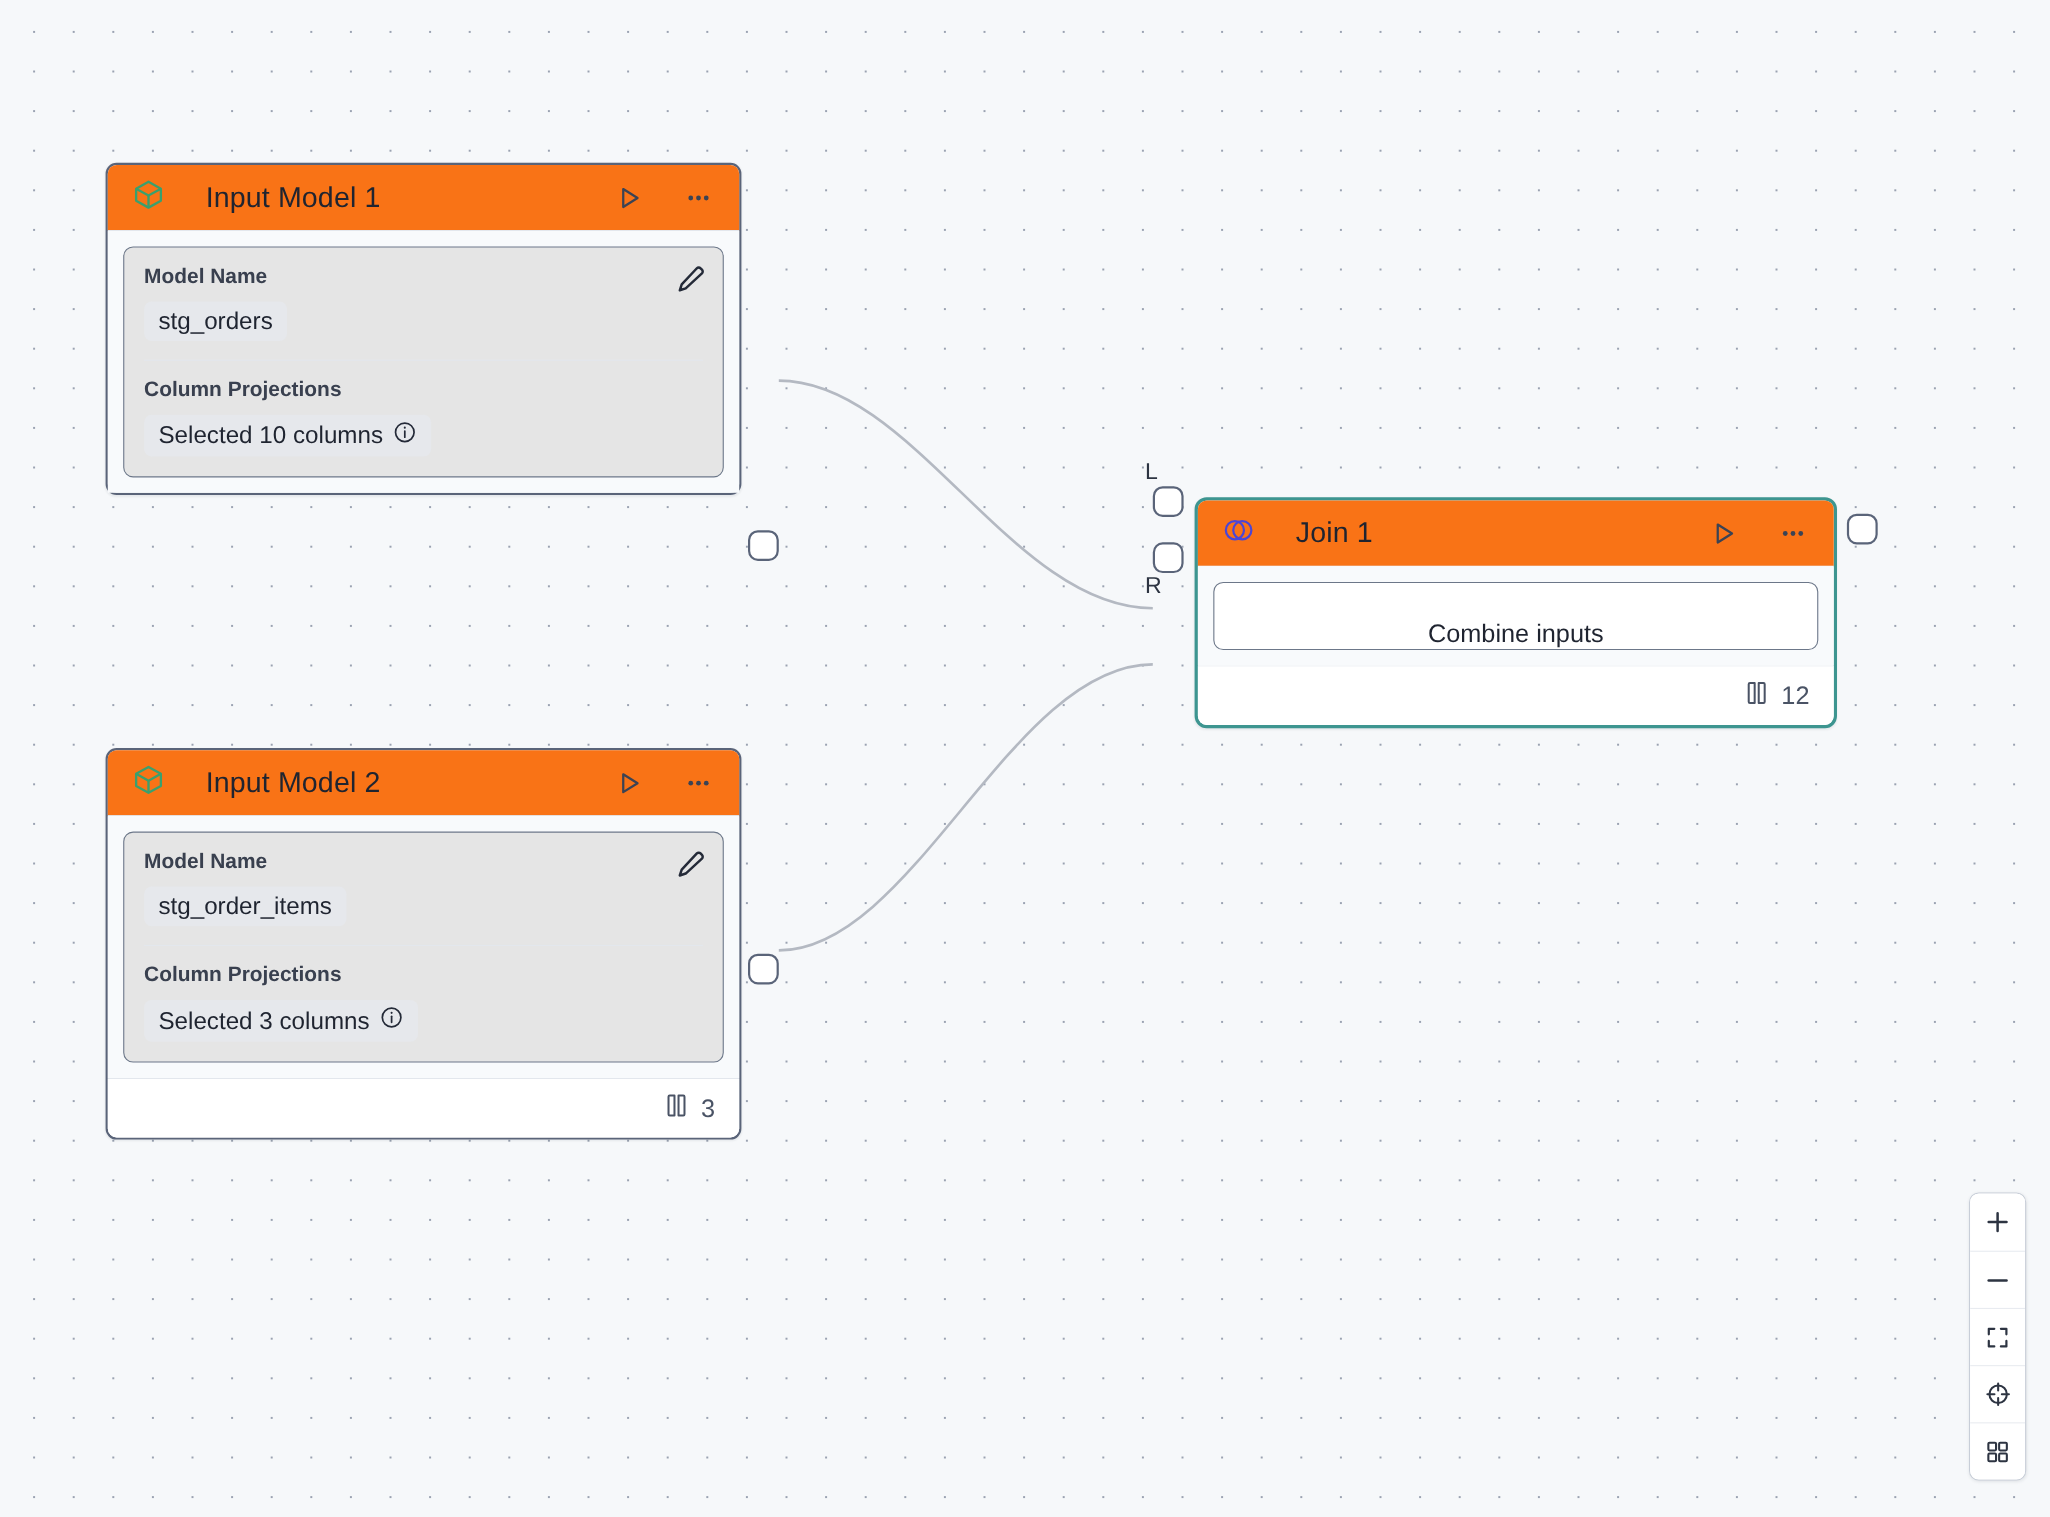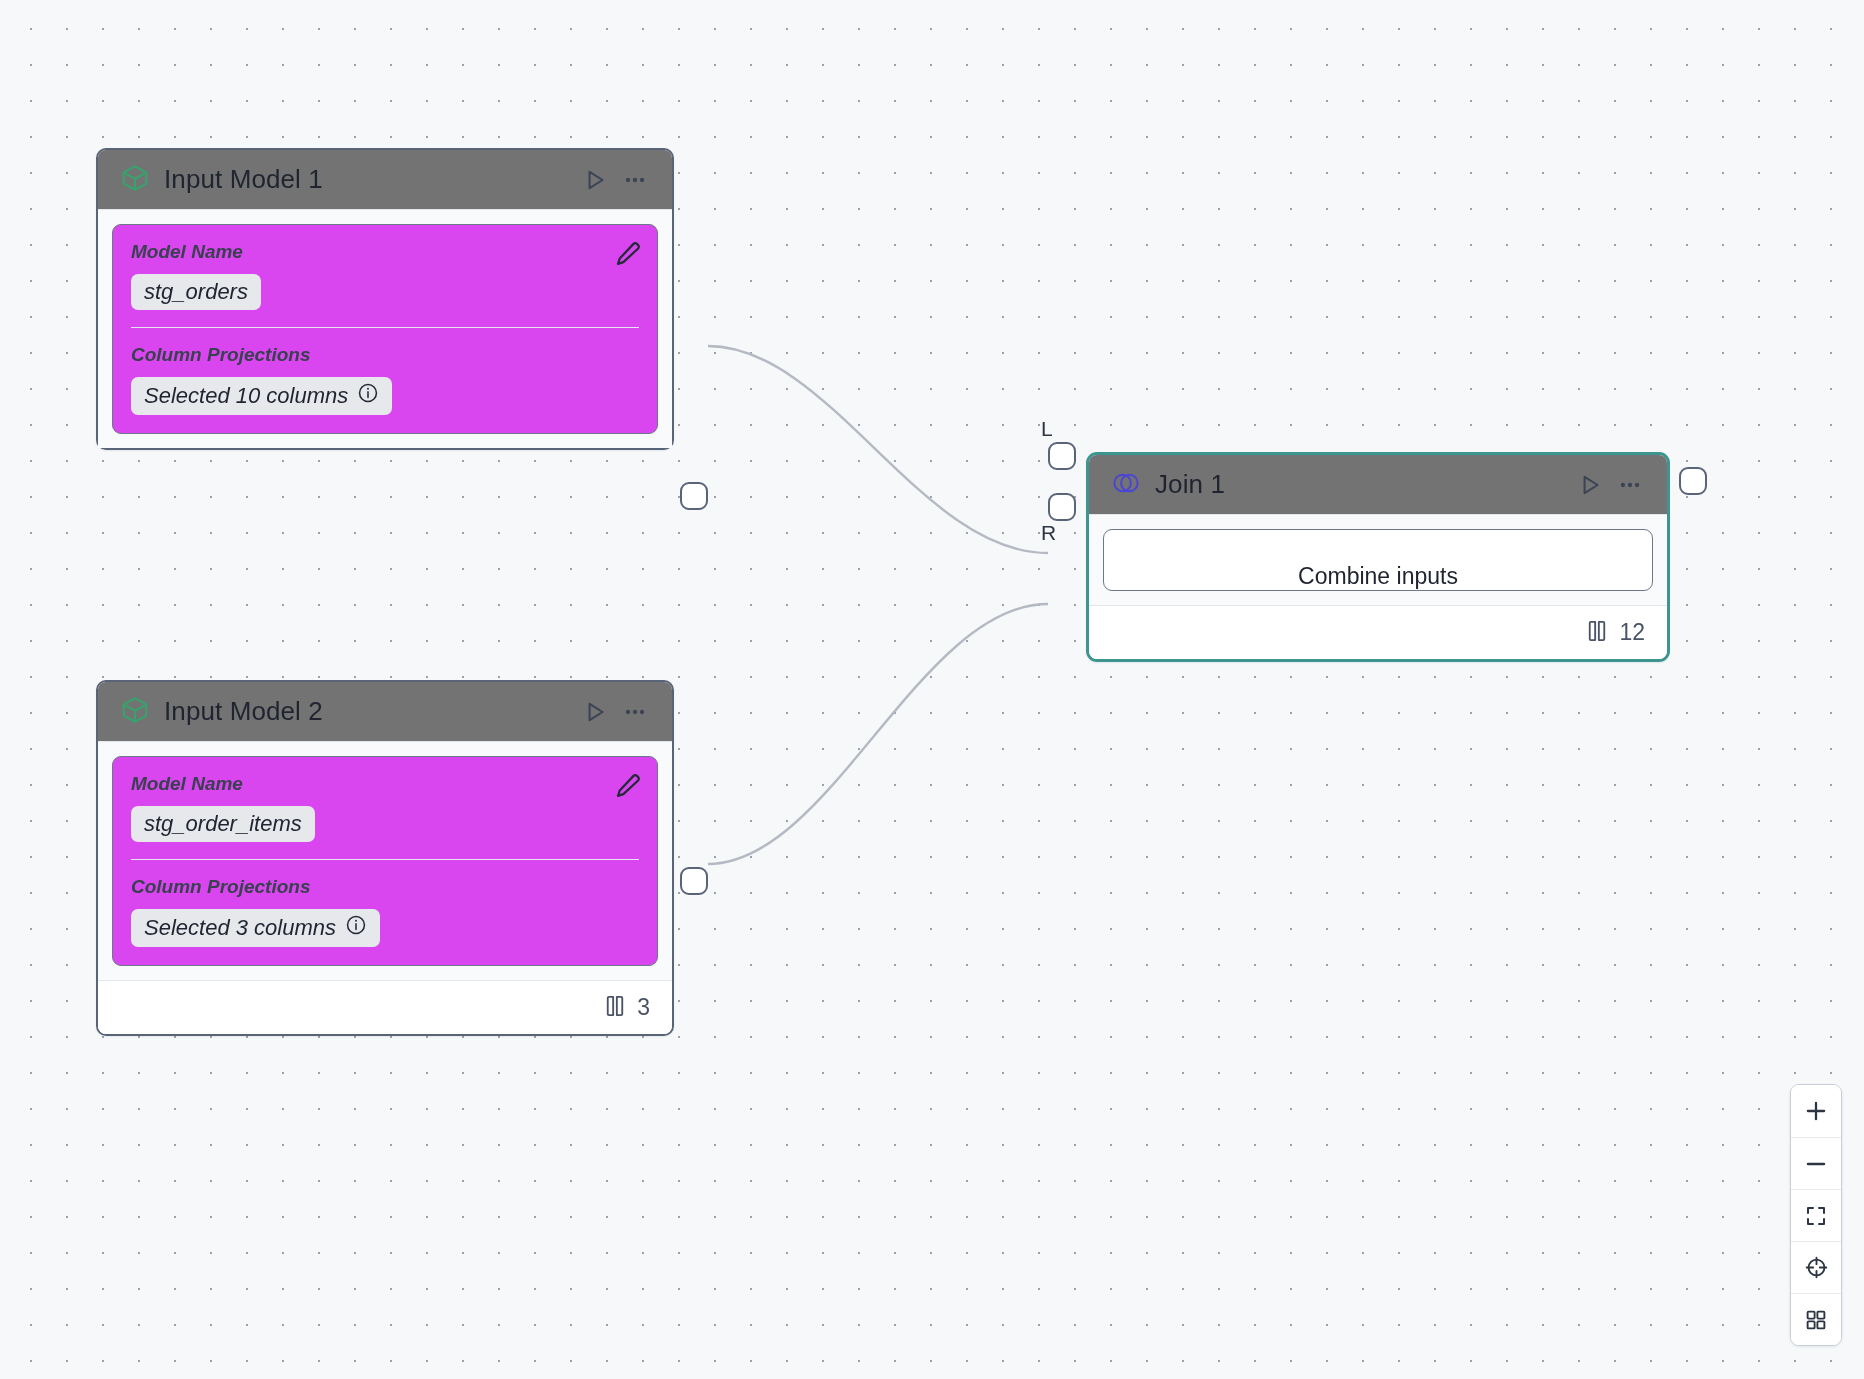--- a/index.html
+++ b/index.html
@@ -41,23 +41,24 @@
   .node.selected {
     border: 3px solid #3d9590;
     border-radius: 11px;
   }
 
   .node-header {
     display: flex;
     align-items: center;
     height: 60px;
     padding: 0 20px 0 22px;
-    background: #737373;
+    background: #f97316;
     border-radius: 8px 8px 0 0;
     border-bottom: 1px solid #e3e7ed;
+    gap: 23px;
   }
   .node-title {
     font-size: 26px;
     color: #1f2430;
     margin-left: 14px;
     letter-spacing: .1px;
     white-space: nowrap;
   }
   .hdr-spacer { flex: 1 1 auto; }
   .hdr-btn {
@@ -69,26 +70,25 @@
     cursor: pointer;
   }
   .hdr-btn + .hdr-btn { margin-left: 6px; }
 
   .node-body {
     background: #f8fafc;
     padding: 14px;
   }
 
   .inner-card {
-    background: #d946ef;
+    background: #e5e5e5;
     border: 1.5px solid #6c7789;
     border-radius: 9px;
     padding: 16px 18px 18px 18px;
     position: relative;
-    font-style: italic;
   }
 
   .field-label {
     font-size: 19px;
     font-weight: bold;
     color: #39404f;
     margin-bottom: 11px;
   }
   .chip {
     display: inline-flex;

